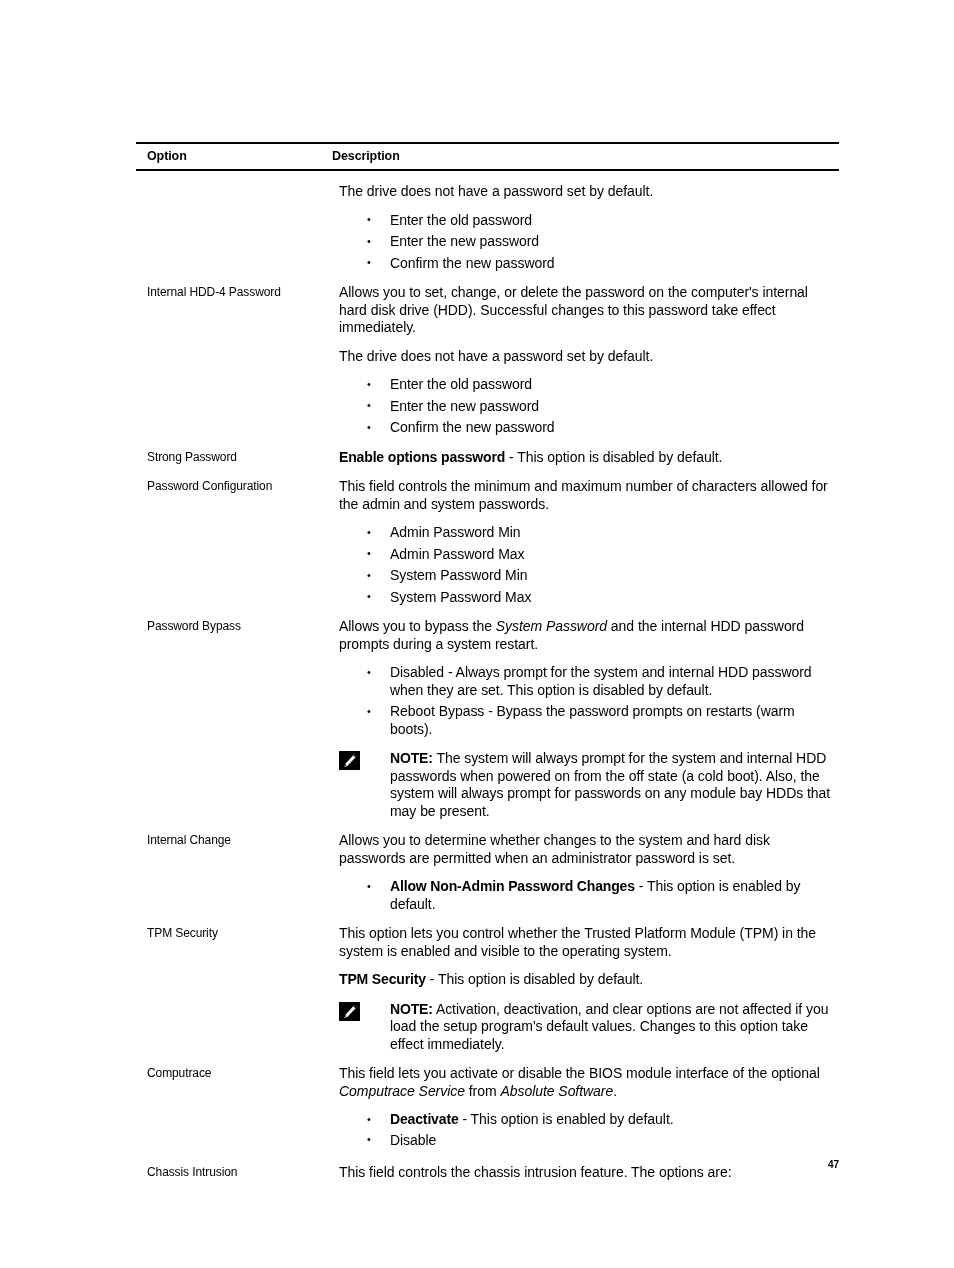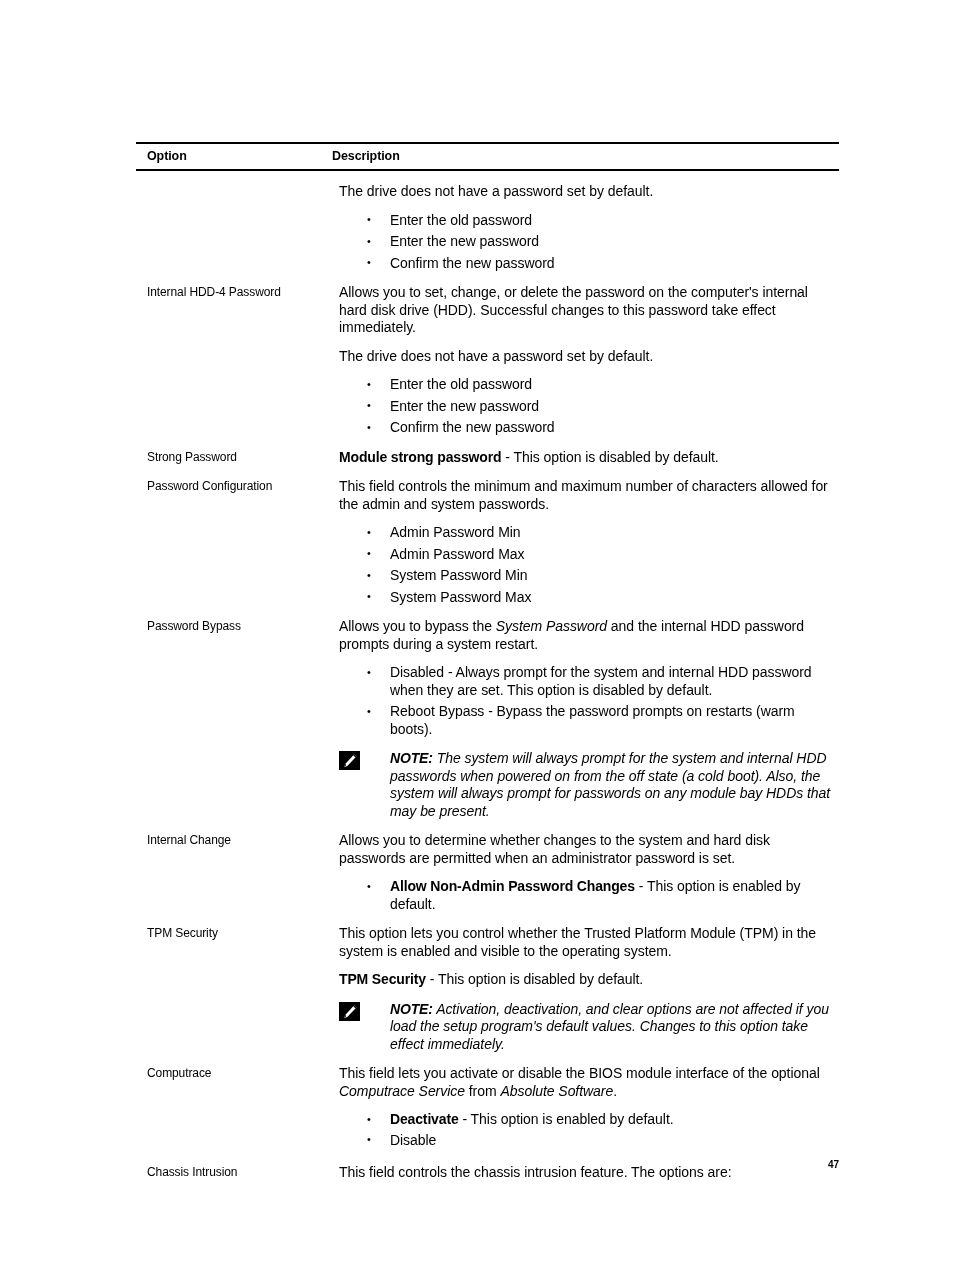--- a/index.html
+++ b/index.html
@@ -115,21 +115,20 @@
   }
   ul.blist.tight li { margin-bottom: 3px; }
 
   
   .note {
     position: relative;
     margin-top: 12px;
     padding-left: 51px;
     min-height: 20px;
     line-height: 17.5px;
-    font-style: italic;
   }
   .note-icon {
     position: absolute;
     left: 0px;
     top: 1px;
     width: 21px;
     height: 19px;
     background: #000000;
     display: block;
   }
@@ -185,21 +184,21 @@
           <li>Enter the old password</li>
           <li>Enter the new password</li>
           <li>Confirm the new password</li>
         </ul>
       </div>
     </div>
 
     <div class="row">
       <div class="col-option">Strong Password</div>
       <div class="col-desc">
-        <p class="para"><b class="strong">Module strong password</b><span> - This option is disabled by default.</span></p>
+        <p class="para"><b class="strong">Enable options password</b><span> - This option is disabled by default.</span></p>
       </div>
     </div>
 
     <div class="row">
       <div class="col-option">Password Configuration</div>
       <div class="col-desc">
         <p class="para">This field controls the minimum and maximum number of characters allowed for the admin and system passwords.</p>
         <ul class="blist">
           <li>Admin Password Min</li>
           <li>Admin Password Max</li>

